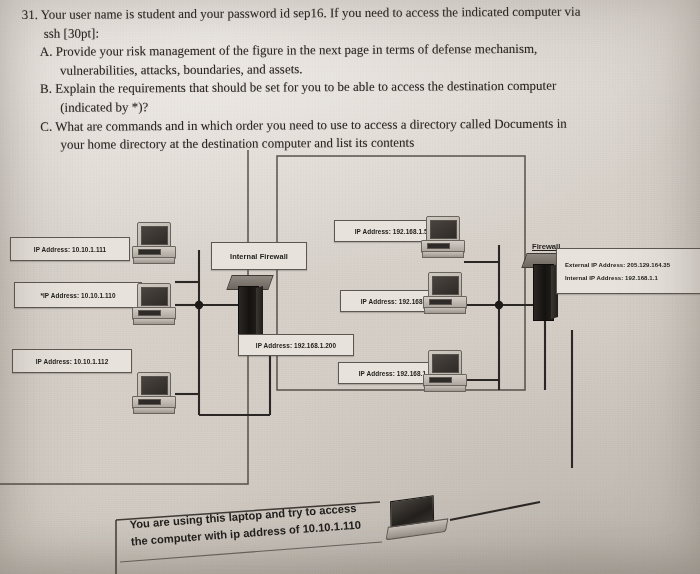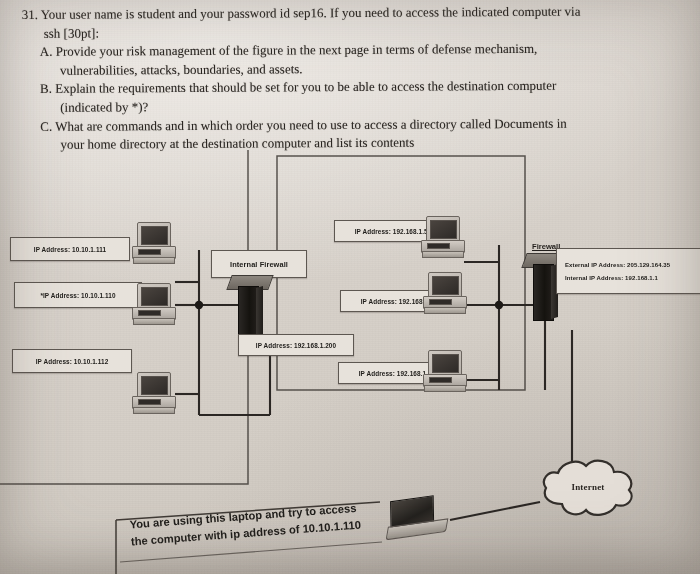--- a/index.html
+++ b/index.html
@@ -234,21 +234,21 @@
   <div class="lbl sm" style="left:12px;top:199px;width:118px;height:22px;">IP Address: 10.10.1.112</div>
   <div class="pc" style="left:131px;top:222px;">
     <div class="crt">
         <div class="scr"></div>
       </div>
       <div class="base"></div>
       <div class="slot"></div>
       <div class="feet"></div>
   </div>
 
-  <div class="lbl md" style="left:211px;top:100px;width:94px;height:26px;">Internal Firewall</div>
+  <div class="lbl md" style="left:211px;top:92px;width:94px;height:26px;">Internal Firewall</div>
   <div class="fwicon" style="left:229px;top:125px;">
     <div class="cap"></div>
       <div class="body"></div>
       <div class="side"></div>
   </div>
   <div class="lbl sm" style="left:238px;top:184px;width:114px;height:20px;">IP Address: 192.168.1.200</div>
 
   <div class="lbl sm" style="left:334px;top:70px;width:116px;height:20px;">IP Address: 192.168.1.50</div>
   <div class="pc" style="left:420px;top:66px;">
     <div class="crt">
@@ -283,28 +283,20 @@
   <div class="fwicon" style="left:524px;top:103px;">
     <div class="cap"></div>
       <div class="body"></div>
       <div class="side"></div>
   </div>
   <div class="lbl fw" style="left:556px;top:98px;width:138px;height:44px;">
     <span>External IP Address: 205.129.164.35</span>
     <span>Internal IP Address: 192.168.1.1</span>
   </div>
 
-  <div class="cloud" style="left:536px;top:302px;width:104px;height:70px;">
-    <svg viewBox="0 0 104 70" style="position:absolute;inset:0;">
-      <path d="M26 52 C12 52 6 44 10 36 C4 28 12 18 22 21 C26 10 42 6 50 14
-               C58 5 76 8 78 20 C92 18 99 30 93 38 C100 46 92 56 80 53
-               C74 64 56 66 50 58 C42 66 28 62 26 52 Z" fill="#e4ded7" stroke="#332f2b" stroke-width="2.2"></path>
-    </svg>
-    <div class="txt">Internet</div>
-  </div>
 
   <svg class="dg" viewBox="0 0 700 424" style="pointer-events:none;">
     <path d="M 116 370 L 116 424 M 116 370 L 380 352" stroke="#403b36" stroke-width="1.5" fill="none"></path>
     <path d="M 120 412 L 382 392" stroke="#403b36" stroke-width="1.2" fill="none" opacity=".7"></path>
   </svg>
 
   <div class="caption" style="left:130px;top:358px;">
     <div>You are using this laptop and try to access</div>
     <div>the computer with ip address of 10.10.1.110</div>
   </div>

